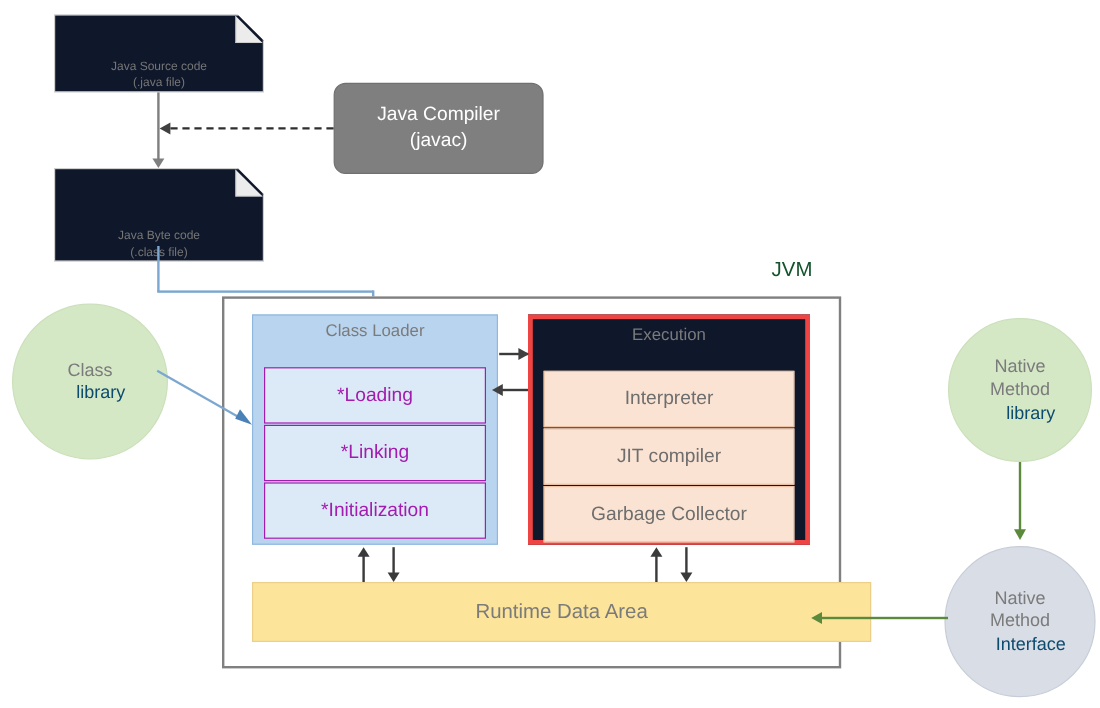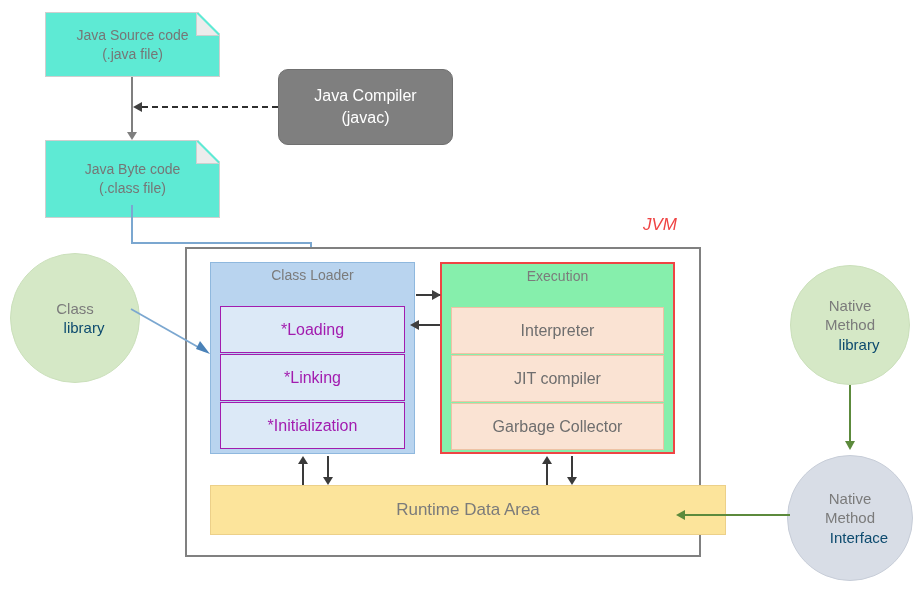--- a/index.html
+++ b/index.html
@@ -12,27 +12,27 @@
     width: 917px;
     height: 590px;
     background: #ffffff;
     font-family: "Liberation Sans", sans-serif;
     overflow: hidden;
   }
   .node { position: absolute; box-sizing: border-box; }
 
   
   .doc {
-    background: #5eead4;
+    background: #0f172a;
     border: 1px solid #cfcfcf;
     color: #767676;
-    font-size: 14px;
+    font-size: 10px;
     line-height: 1.35;
     display: flex;
-    align-items: center;
+    align-items: flex-end;
     justify-content: center;
     text-align: center;
     clip-path: polygon(0 0, calc(100% - 22px) 0, 100% 22px, 100% 100%, 0 100%);
   }
   .doc .fold {
     position: absolute;
     top: 0; right: 0;
     width: 22px; height: 22px;
     border-left: 1px solid #cfcfcf;
     border-bottom: 1px solid #cfcfcf;
@@ -53,34 +53,33 @@
     justify-content: center;
     text-align: center;
   }
 
   
   .jvm-frame {
     border: 2px solid #808080;
     background: #ffffff;
   }
   .jvm-label {
-    color: #ef4444;
+    color: #14532d;
     font-size: 17px;
     text-align: center;
-    font-style: italic;
   }
 
   
   .group-blue {
     background: #b9d4ef;
     border: 1px solid #8fb8de;
   }
   .group-orange {
-    background: #86efac;
-    border: 2px solid #ef4444;
+    background: #0f172a;
+    border: 4px solid #ef4444;
   }
   .group-title {
     position: absolute;
     left: 0; right: 0; top: 4px;
     text-align: center;
     font-size: 14px;
     color: #7b7b7b;
   }
   .sub-blue {
     position: absolute;

